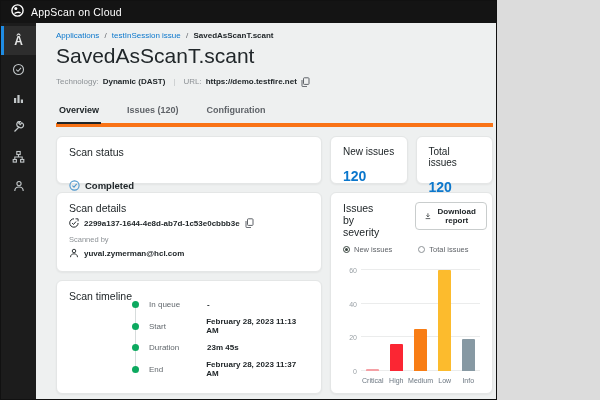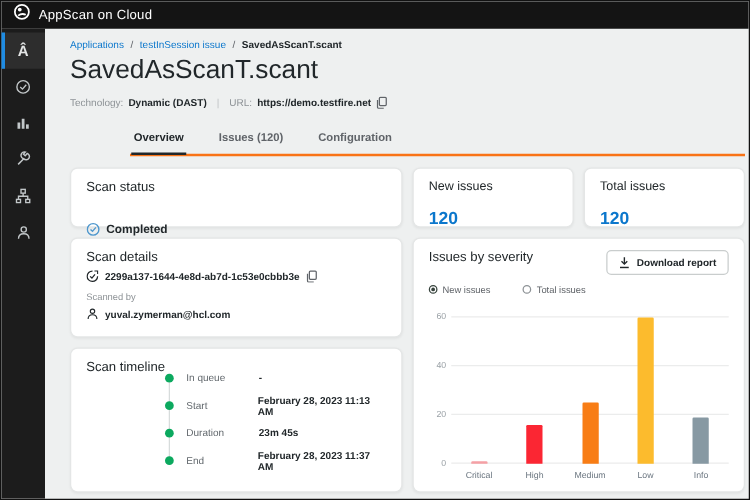--- a/index.html
+++ b/index.html
@@ -1,18 +1,18 @@
 <!DOCTYPE html>
 <html><head>
 <meta charset="utf-8">
 <style>
   * { margin:0; padding:0; box-sizing:border-box; }
   html,body { background:#dcdcdc; }
   .screen {
-    width:600px; height:400px; position:relative; overflow:hidden;
+    width:497px; height:400px; position:relative; overflow:hidden;
     font-family:"Liberation Sans", sans-serif; background:#eef0f0;
     border:1px solid #111;
   }
   
   .topbar {
     position:absolute; top:0; left:0; right:0; height:22px;
     background:#141414; display:flex; align-items:center; gap:7px;
     padding:0 10px; z-index:5;
   }
   .topbar .app-title { color:#ffffff; font-size:10.5px; letter-spacing:.2px; }
@@ -34,26 +34,26 @@
   
   .main {
     position:absolute; left:35px; top:22px; right:0; bottom:0;
     padding:8px 3px 5px 20px; display:flex; flex-direction:column;
   }
   .breadcrumb { font-size:8px; color:#5f6368; }
   .breadcrumb a { color:#0b77cc; text-decoration:none; cursor:pointer; }
   .breadcrumb .sep { margin:0 3px; color:#5f6368; }
   .breadcrumb .current { color:#21272a; font-weight:700; }
   .page-title { font-size:21px; font-weight:400; color:#21272a; margin-top:4px; }
-  .meta-row { margin-top:9px; font-size:8px; color:#8d9296; display:flex; align-items:center; gap:4px; }
+  .meta-row { margin-top:9px; font-size:8px; color:#8d9296; display:flex; align-items:flex-start; gap:4px; }
   .meta-row b { color:#21272a; }
   .meta-row .pipe { color:#c0c4c6; margin:0 4px; }
   .icon-btn { background:none; border:none; padding:0; cursor:pointer; display:inline-flex; align-items:center; }
   
-  .tabs { display:flex; gap:24px; margin-top:13px; border-bottom:2px solid #f97316; padding-left:1px;margin-left:48px; }
+  .tabs { display:flex; gap:24px; margin-top:13px; border-bottom:4px solid #f97316; padding-left:1px; }
   .tab { font-size:9px; font-weight:700; color:#5f6368; padding:5px 2px 7px; cursor:pointer; border-bottom:2px solid transparent; margin-bottom:-1px; }
   .tab.active { color:#21272a; border-bottom-color:#21272a; }
   
   .content { display:flex; gap:8px; margin-top:9px; flex:1; min-height:0; }
   .col-left { width:266px; display:flex; flex-direction:column; gap:8px; }
   .col-right { flex:1; display:flex; flex-direction:column; gap:8px; min-width:0; }
   .stat-row { display:flex; gap:8px; }
   .card {
     background:#ffffff; border:1px solid #e4e6e6; border-radius:6px;
     padding:9px 12px; box-shadow:0 1px 2px rgba(0,0,0,.05);

